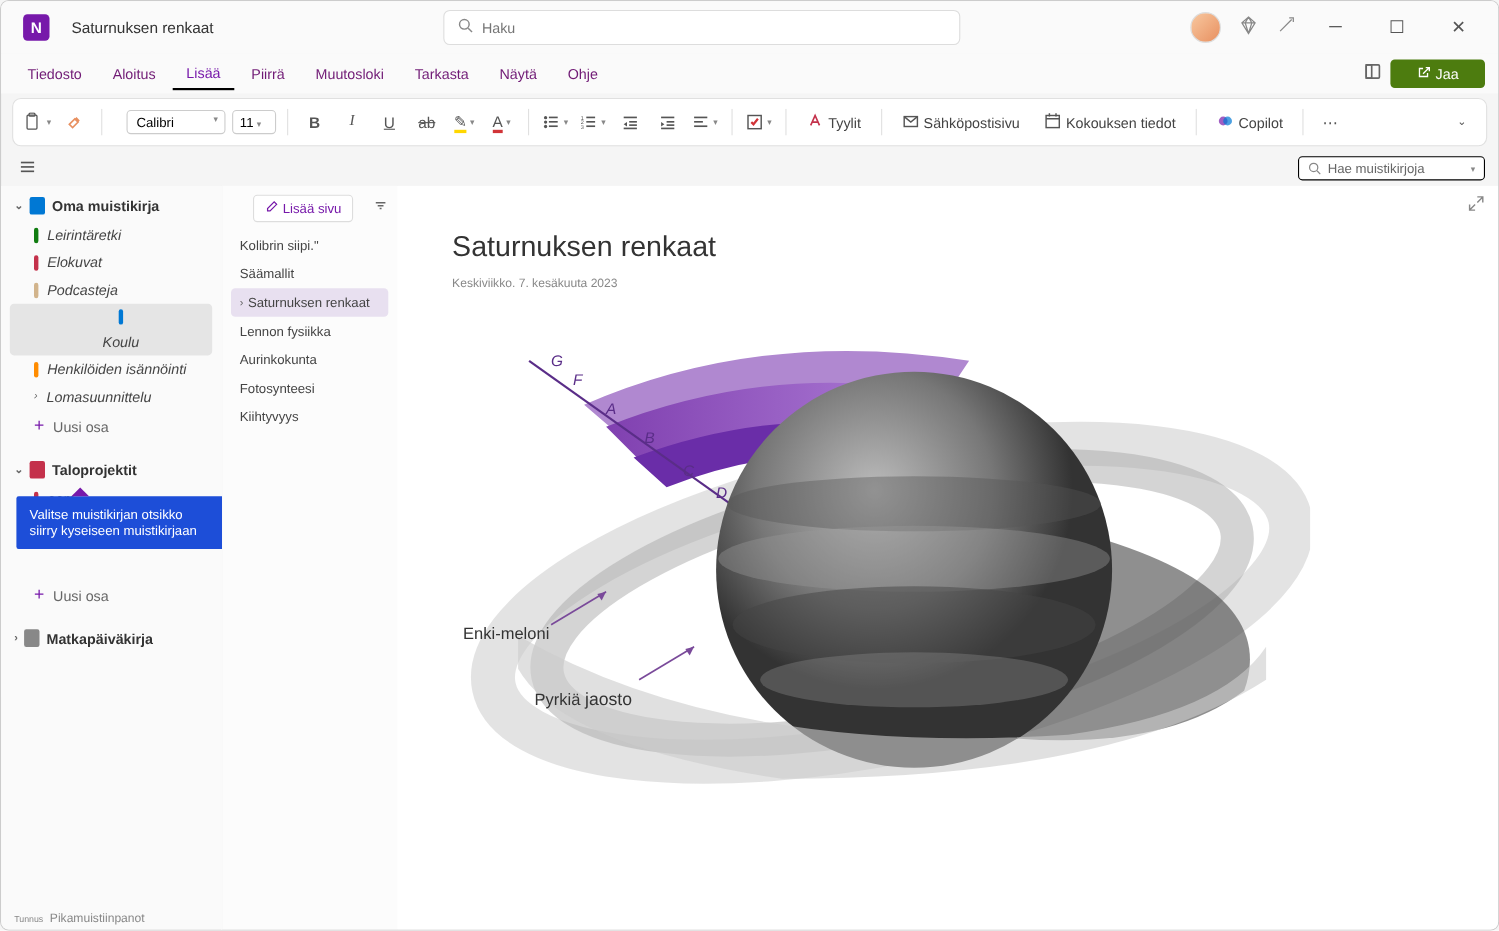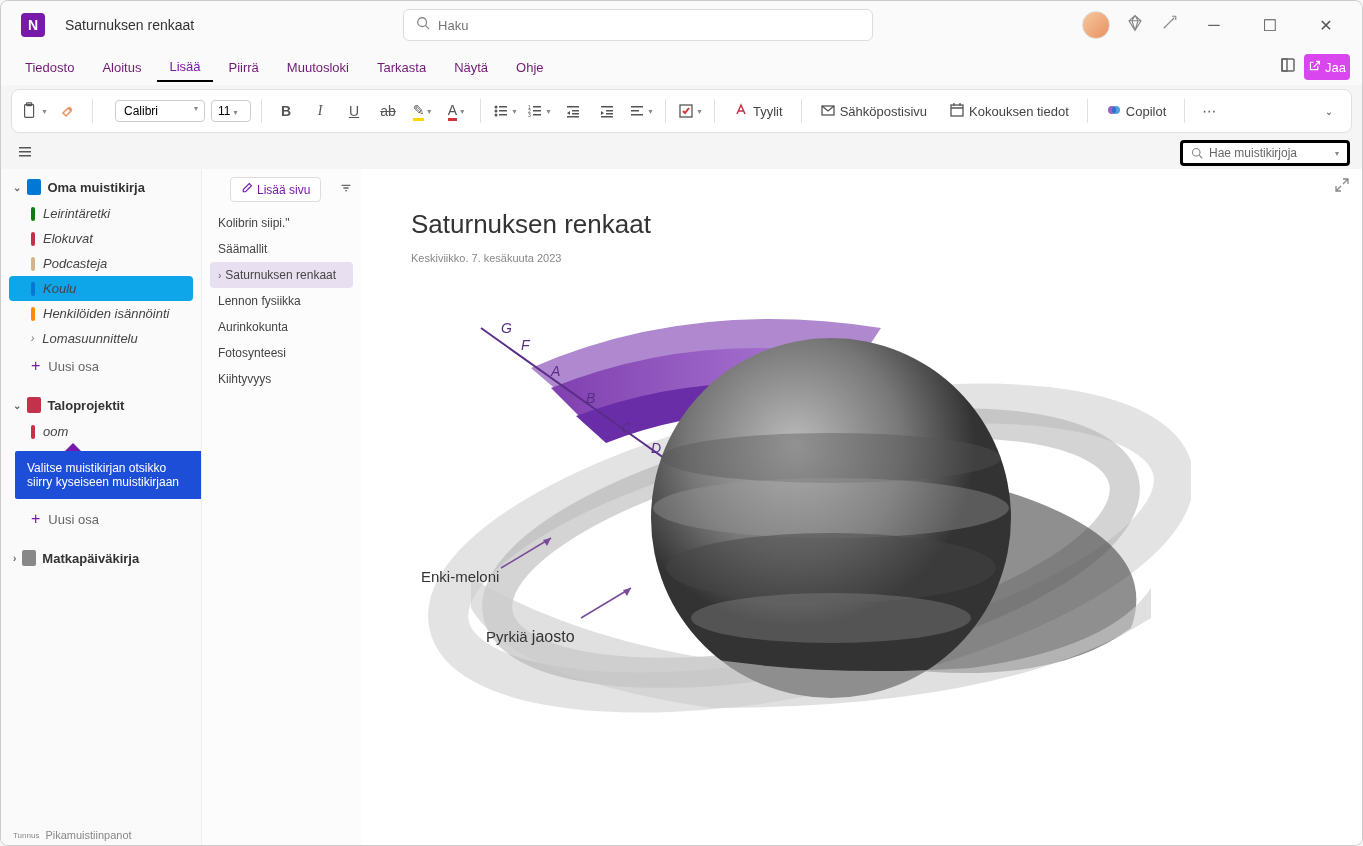--- a/index.html
+++ b/index.html
@@ -10,40 +10,40 @@
 .search-wrap { flex: 1; display: flex; justify-content: center; }
 .search-box { width: 470px; height: 32px; border: 1px solid #ddd; border-radius: 6px; display: flex; align-items: center; padding: 0 12px; background: white; }
 .search-box input { border: none; outline: none; flex: 1; font-size: 13px; margin-left: 8px; }
 .title-right { display: flex; align-items: center; gap: 16px; margin-right: 8px; }
 .avatar { width: 28px; height: 28px; border-radius: 50%; background: linear-gradient(135deg, #f8c8a0, #e89060); border: 1px solid #ddd; }
 .win-btn { width: 40px; height: 32px; display: flex; align-items: center; justify-content: center; cursor: pointer; color: #555; }
 .tabs { height: 36px; display: flex; align-items: center; padding: 0 12px; background: #fafafa; gap: 4px; }
 .tab { padding: 6px 12px; font-size: 13px; color: #701a75; cursor: pointer; }
 .tab.active { color: #7719aa; border-bottom: 2px solid #000000; font-weight: 500; }
 .tabs-right { margin-left: auto; display: flex; align-items: center; gap: 8px; }
-.share-btn { background: #d946ef; color: white; padding: 5px 4px; border-radius: 4px; font-size: 13px; display: flex; align-items: center; gap: 4px; cursor: pointer; }
+.share-btn { background: #4d7c0f; color: white; padding: 5px 24px; border-radius: 4px; font-size: 13px; display: flex; align-items: center; gap: 4px; cursor: pointer; }
 .ribbon { height: 44px; background: white; border: 1px solid #e0e0e0; border-radius: 8px; margin: 4px 10px; display: flex; align-items: center; padding: 0 8px; gap: 6px; }
 .ribbon-item { display: flex; align-items: center; justify-content: center; min-width: 28px; height: 28px; cursor: pointer; border-radius: 4px; color: #555; font-size: 14px; }
 .ribbon-sep { width: 1px; height: 24px; background: #e0e0e0; margin: 0 4px; }
 .font-select { border: 1px solid #ccc; border-radius: 4px; padding: 3px 20px 3px 8px; font-size: 12px; min-width: 90px; background: white; position: relative; margin-left: 12px; }
 .size-select { border: 1px solid #ccc; border-radius: 4px; padding: 3px 6px; font-size: 12px; width: 40px; background: white; }
 .ribbon-btn { display: flex; align-items: center; gap: 4px; padding: 4px 8px; font-size: 13px; color: #444; cursor: pointer; border-radius: 4px; }
 .subbar { height: 32px; display: flex; align-items: center; padding: 0 12px; }
 .hamburger { cursor: pointer; padding: 4px; }
-.search-notes { margin-left: auto; border: 3px solid #000000; border-radius: 4px; padding: 3px 8px; display: flex; align-items: center; gap: 6px; font-size: 12px; color: #666; width: 170px; background: white; }
+.search-notes { margin-left: auto; border: 1px solid #000000; border-radius: 4px; padding: 3px 8px; display: flex; align-items: center; gap: 6px; font-size: 12px; color: #666; width: 170px; background: white; }
 .main { display: flex; height: calc(100% - 164px); }
 .sidebar { width: 200px; background: #fafafa; padding: 4px 8px; overflow-y: auto; position: relative; }
 .nb-header { display: flex; align-items: center; gap: 6px; padding: 6px 4px; font-size: 13px; font-weight: 600; color: #333; cursor: pointer; }
 .nb-icon { width: 14px; height: 16px; border-radius: 2px; }
 .nb-blue { background: #0078d4; }
 .nb-red { background: #c4314b; }
 .nb-gray { background: #888; }
 .chev { font-size: 10px; color: #666; }
 .section { display: flex; align-items: center; gap: 8px; padding: 5px 4px 5px 22px; font-size: 13px; color: #444; cursor: pointer; border-radius: 4px; font-style: italic; }
-.section.selected { background: #0ea5e9; }
+.section.selected { background: #e5e5e5; flex-direction: column; }
 .section-bar { width: 4px; height: 14px; border-radius: 2px; }
 .add-section { display: flex; align-items: center; gap: 8px; padding: 6px 4px 6px 22px; font-size: 13px; color: #666; cursor: pointer; }
 .add-section .plus { color: #7719aa; font-size: 16px; }
 .tooltip { position: absolute; background: #1d4ed8; color: white; padding: 10px 12px; font-size: 12px; border-radius: 2px; top: 282px; left: 14px; width: 195px; z-index: 10; }
 .tooltip::before { content: ''; position: absolute; top: -8px; left: 50px; border: 8px solid transparent; border-bottom-color: #7719aa; border-top: none; }
 .sidebar-footer { position: absolute; bottom: 8px; left: 12px; font-size: 10px; color: #888; display: flex; align-items: center; gap: 6px; }
 .pages { width: 160px; background: #fcfcfc; border-left: 1px solid #eee; padding: 8px; }
 .pages-top { display: flex; align-items: center; gap: 6px; margin-bottom: 8px; }
 .add-page-btn { border: 1px solid #ddd; border-radius: 4px; padding: 4px 10px; font-size: 12px; color: #7719aa; display: flex; align-items: center; gap: 4px; cursor: pointer; background: white; margin-left: 20px; }
 .sort-btn { margin-left: auto; cursor: pointer; color: #666; }

